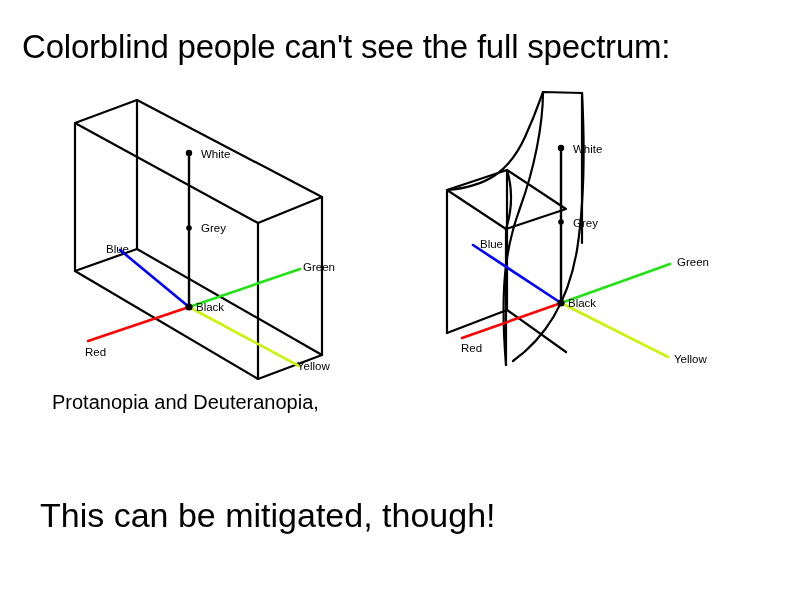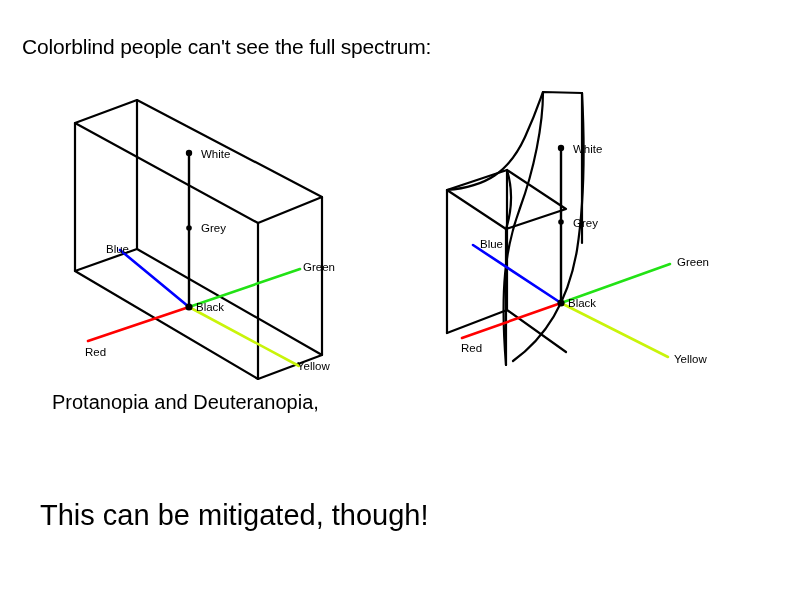--- a/index.html
+++ b/index.html
@@ -19,31 +19,31 @@
   #slide {
     position: relative;
     width: 800px;
     height: 600px;
     background: #ffffff;
   }
   .title {
     position: absolute;
     left: 22px;
     top: 28px;
-    font-size: 21px;
+    font-size: 33px;
     line-height: 38px;
     letter-spacing: -0.2px;
     color: #000;
     white-space: nowrap;
   }
   .closing {
     position: absolute;
     left: 40px;
     top: 497px;
-    font-size: 29px;
+    font-size: 34px;
     line-height: 36px;
     color: #000;
     white-space: nowrap;
   }
   .caption {
     position: absolute;
     font-size: 20px;
     line-height: 21px;
     color: #000;
   }

